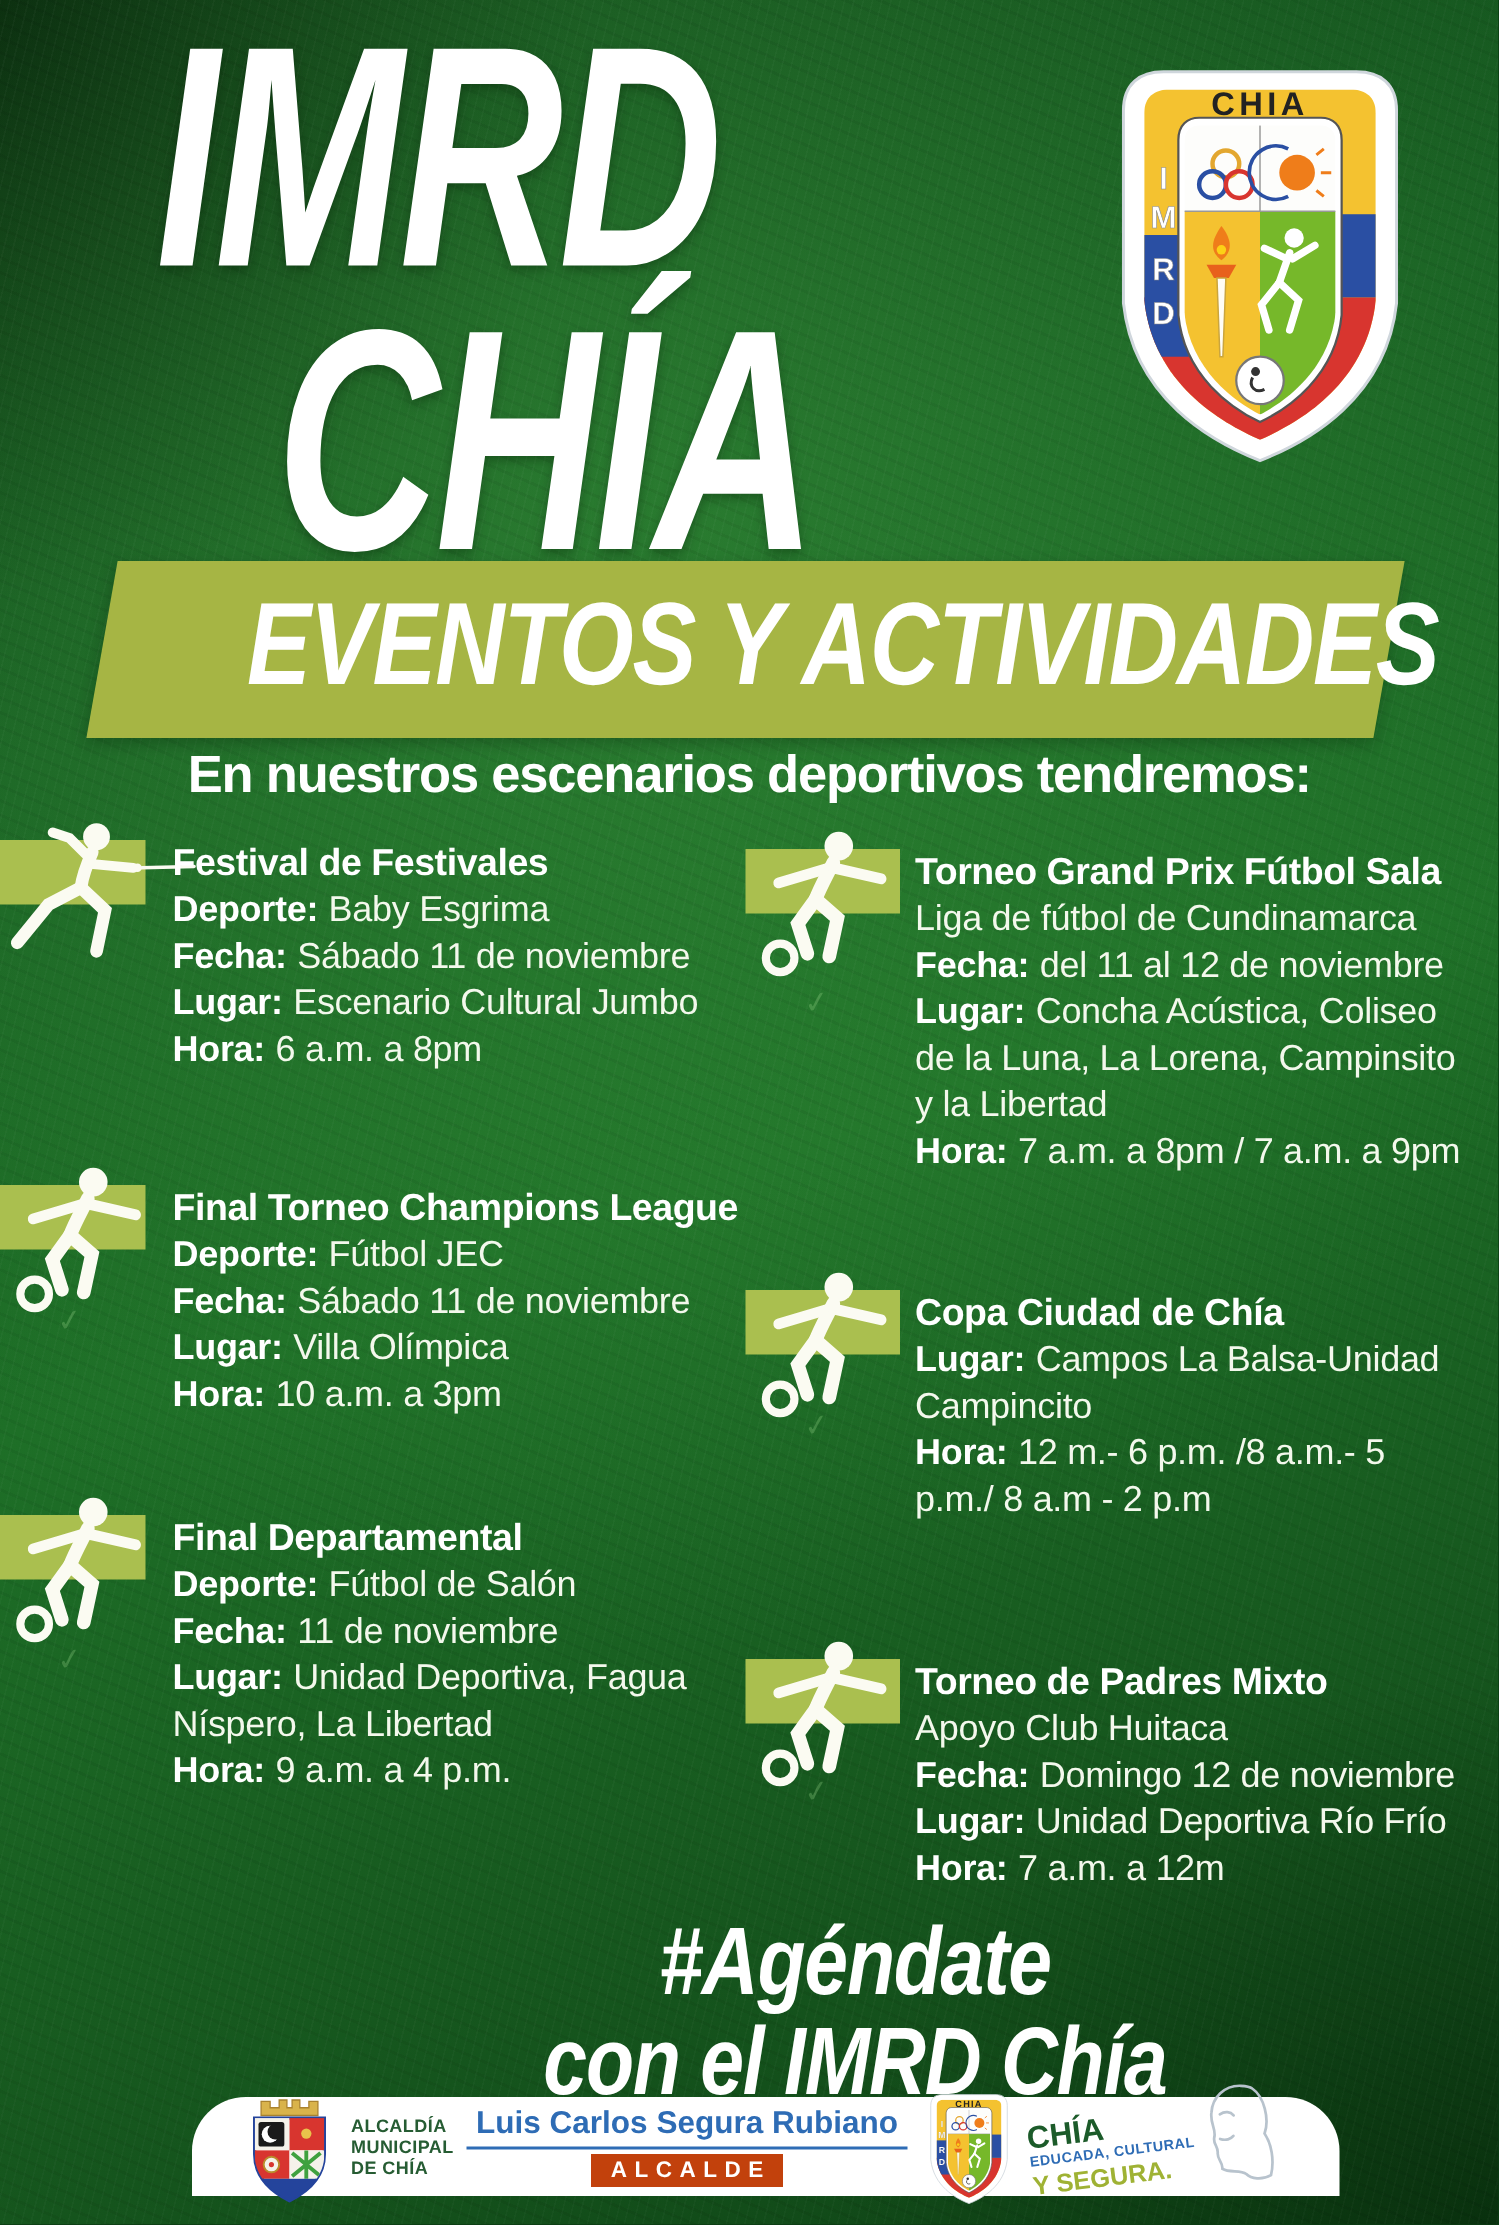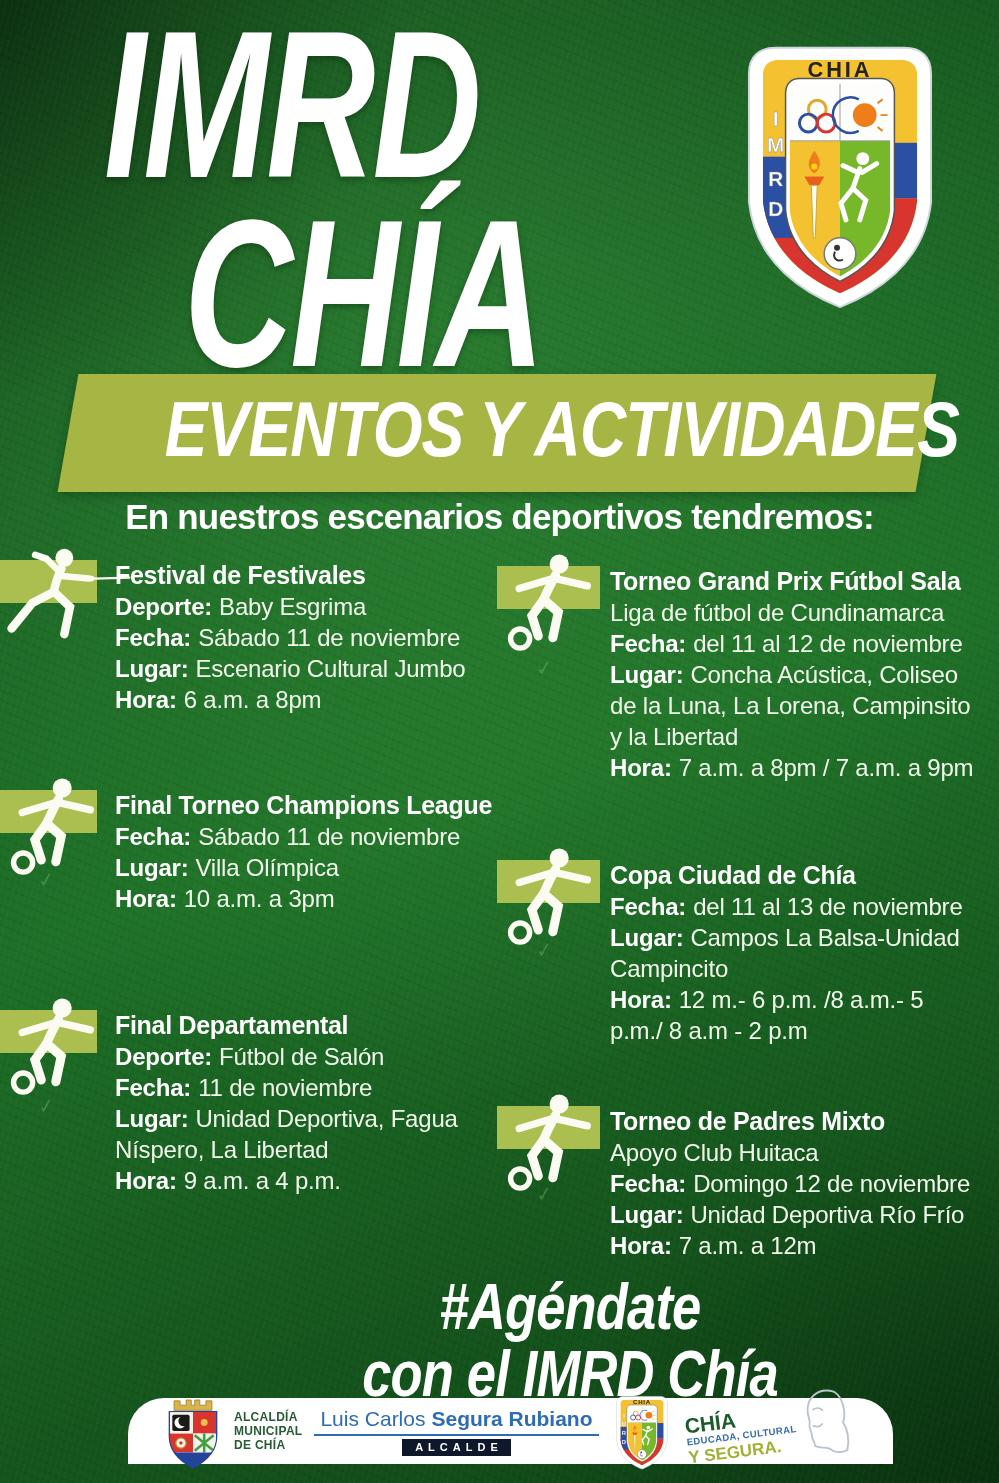--- a/index.html
+++ b/index.html
@@ -67,24 +67,24 @@
   
   .footer-bar{position:absolute; left:128px; top:1398px; width:765px; height:66px;
     background:#fff; border-radius:36px 36px 0 0; display:flex; align-items:center;
     justify-content:space-between; padding:0 34px; box-sizing:border-box;}
   .f-item{display:flex; align-items:center;}
   .alcaldia-text{margin-left:10px; color:#265c33; font-weight:700; font-size:12px;
     line-height:1.18; letter-spacing:.3px;}
   .alcalde{display:flex; flex-direction:column; align-items:center;}
   .alcalde-name{color:#2e6cb5; font-size:21px; border-bottom:2px solid #2e6cb5;
     padding:0 6px 3px 6px; white-space:nowrap;}
-  .alcalde-name .nm-reg{font-weight:400;}
+  .alcalde-name .nm-reg{font-weight:700;}
   .alcalde-name .nm-bold{font-weight:700; margin-left:6px;}
-  .alcalde-badge{margin-top:3px; background:#0f172a; color:#fff; font-weight:700;
-    font-size:11px; letter-spacing:5px; padding:2px 8px 3px 13px;}
+  .alcalde-badge{margin-top:3px; background:#c2410c; color:#fff; font-weight:700;
+    font-size:15px; letter-spacing:5px; padding:2px 8px 3px 13px;}
   .chia-brand{display:flex; align-items:center; transform:rotate(-7deg);}
   .chia-text{text-align:left; margin-right:4px;}
   .chia-l1{color:#1c5b2a; font-weight:900; font-size:21px; line-height:1;}
   .chia-l2{color:#2e6cb5; font-weight:700; font-size:9.5px; letter-spacing:.4px; line-height:1.3;}
   .chia-l3{color:#9fb234; font-weight:900; font-size:17px; line-height:1.05;}
   .hidden-defs{position:absolute; width:0; height:0; overflow:hidden;}
 </style>
 </head>
 <body>
 
@@ -239,20 +239,21 @@
 
   <div class="event left" id="evL2">
     <div class="icon-wrap">
       <div class="band"></div>
       <svg class="fig" width="100" height="105">
           <use href="#soccer"></use>
         </svg>
     </div>
     <div class="txt">
       <div class="ev-title">Final Torneo Champions League</div>
+      <div class="row"><span class="lbl">Deporte:</span><span>Fútbol JEC</span></div>
       <div class="row"><span class="lbl">Fecha:</span><span>Sábado 11 de noviembre</span></div>
       <div class="row"><span class="lbl">Lugar:</span><span>Villa Olímpica</span></div>
       <div class="row"><span class="lbl">Hora:</span><span>10 a.m. a 3pm</span></div>
     </div>
   </div>
 
   <div class="event left" id="evL3">
     <div class="icon-wrap">
       <div class="band"></div>
       <svg class="fig" width="100" height="105">
@@ -286,21 +287,20 @@
 
   <div class="event right" id="evR2">
     <div class="icon-wrap">
       <div class="band"></div>
       <svg class="fig" width="100" height="105">
           <use href="#soccer"></use>
         </svg>
     </div>
     <div class="txt">
       <div class="ev-title">Copa Ciudad de Chía</div>
-      <div class="row"><span class="lbl">Fecha:</span><span>del 11 al 13 de noviembre</span></div>
       <div class="row"><span class="lbl">Lugar:</span><span>Campos La Balsa-Unidad Campincito</span></div>
       <div class="row"><span class="lbl">Hora:</span><span>12 m.- 6 p.m. /8 a.m.- 5 p.m./ 8 a.m - 2 p.m</span></div>
     </div>
   </div>
 
   <div class="event right" id="evR3">
     <div class="icon-wrap">
       <div class="band"></div>
       <svg class="fig" width="100" height="105">
           <use href="#soccer"></use>

